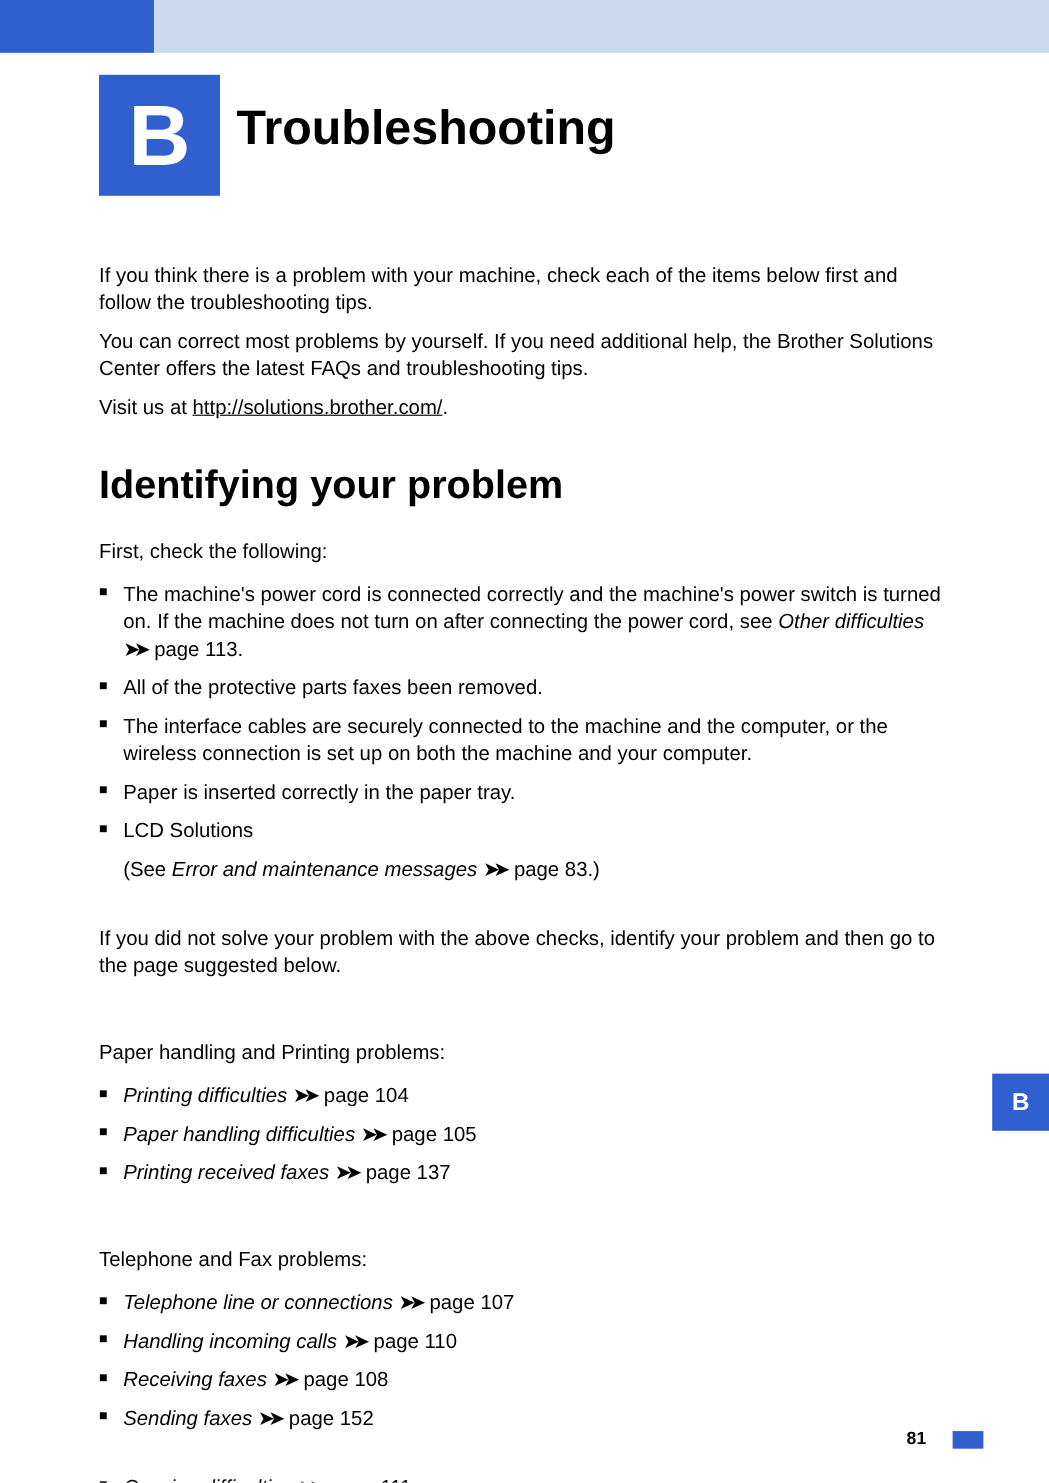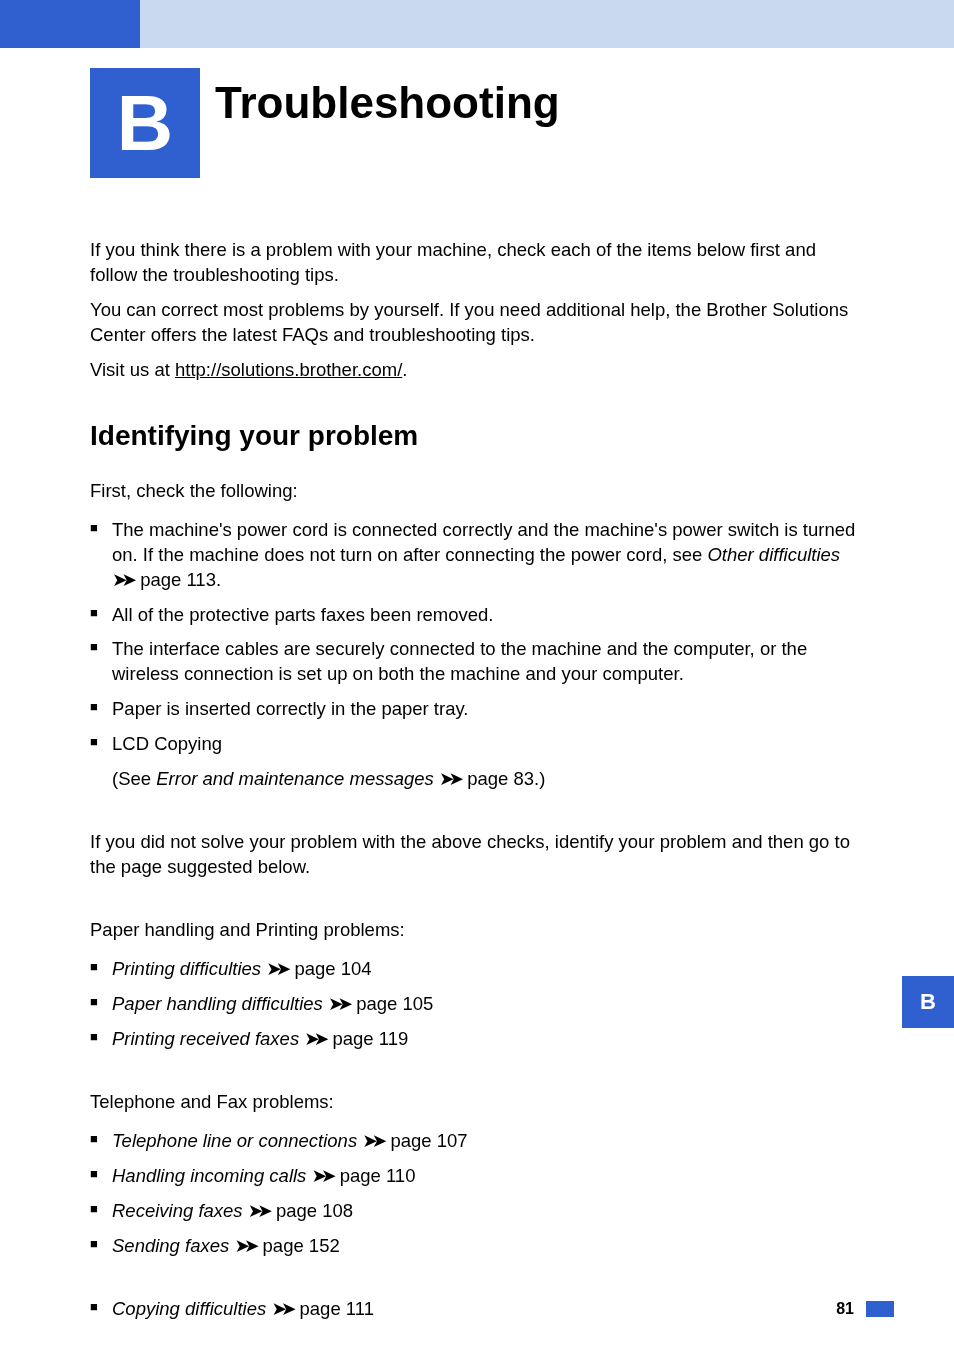--- a/index.html
+++ b/index.html
@@ -41,46 +41,46 @@
       color: #fff;
       font-size: 78px;
       font-weight: bold;
       display: flex;
       align-items: center;
       justify-content: center;
     }
     .chapter-title {
       position: absolute;
       left: 215px;
-      top: 30px;
+      top: 44px;
       font-size: 44px;
       font-weight: bold;
       color: #000;
     }
     .content {
       padding: 70px 88px 0 90px;
       font-size: 18.5px;
       color: #000;
       line-height: 1.35;
     }
     .para {
       margin-bottom: 10px;
     }
     .link {
       text-decoration: underline;
       text-align: right;
     }
     .section-heading {
-      font-size: 28px;
+      font-size: 36px;
       font-weight: bold;
       margin-top: 34px;
       margin-bottom: 24px;
     }
     .subhead {
-      margin-top: 0;
+      margin-top: 16px;
       margin-bottom: 14px;
     }
     .bullet-list {
       list-style: none;
       padding: 0;
       margin: 0 0 8px 0;
     }
     .bullet-list li {
       position: relative;
       padding-left: 22px;
@@ -121,20 +121,21 @@
       display: flex;
       align-items: center;
       justify-content: center;
     }
     .page-footer {
       position: absolute;
       bottom: 30px;
       right: 60px;
       display: flex;
       align-items: center;
+      gap: 12px;
     }
     .page-num {
       font-size: 16px;
       font-weight: bold;
       margin-right: 12px;
     }
     .footer-box {
       width: 28px;
       height: 16px;
       background: #3060d0;
@@ -167,37 +168,37 @@
   <p class="para subhead">First, check the following:</p>
 
   <ul class="bullet-list">
     <li>
       <span>The machine's power cord is connected correctly and the machine's power switch is turned on. If the machine does not turn on after connecting the power cord, see </span><span class="italic">Other difficulties</span><span> </span><br>
       <span class="arrows">➤➤</span> <span>page 113.</span>
     </li>
     <li><span>All of the protective parts faxes been removed.</span></li>
     <li><span>The interface cables are securely connected to the machine and the computer, or the wireless connection is set up on both the machine and your computer.</span></li>
     <li><span>Paper is inserted correctly in the paper tray.</span></li>
-    <li><span>LCD Copying</span></li>
+    <li><span>LCD Solutions</span></li>
   </ul>
   <p class="sub-indent">
     <span>(See </span><span class="italic">Error and maintenance messages</span> <span class="arrows">➤➤</span><span> page 83.)</span>
   </p>
 
   <div class="gap"></div>
 
   <p class="para">If you did not solve your problem with the above checks, identify your problem and then go to the page suggested below.</p>
 
   <div class="gap"></div>
 
   <p class="para subhead">Paper handling and Printing problems:</p>
   <ul class="bullet-list">
     <li><span class="italic">Printing difficulties</span> <span class="arrows">➤➤</span> <span>page 104</span></li>
     <li><span class="italic">Paper handling difficulties</span> <span class="arrows">➤➤</span> <span>page 105</span></li>
-    <li><span class="italic">Printing received faxes</span> <span class="arrows">➤➤</span> <span>page 119</span></li>
+    <li><span class="italic">Printing received faxes</span> <span class="arrows">➤➤</span> <span>page 137</span></li>
   </ul>
 
   <div class="gap"></div>
 
   <p class="para subhead">Telephone and Fax problems:</p>
   <ul class="bullet-list">
     <li><span class="italic">Telephone line or connections</span> <span class="arrows">➤➤</span> <span>page 107</span></li>
     <li><span class="italic">Handling incoming calls</span> <span class="arrows">➤➤</span> <span>page 110</span></li>
     <li><span class="italic">Receiving faxes</span> <span class="arrows">➤➤</span> <span>page 108</span></li>
     <li><span class="italic">Sending faxes</span> <span class="arrows">➤➤</span> <span>page 152</span></li>

